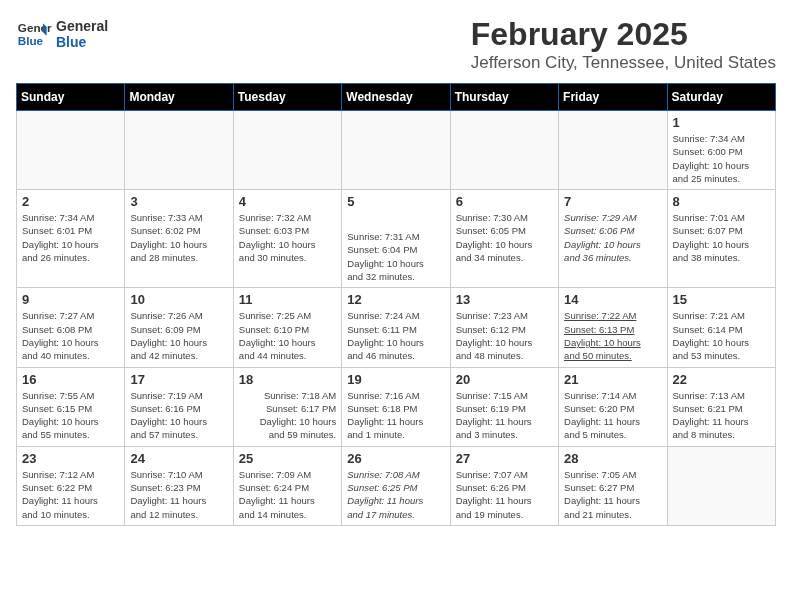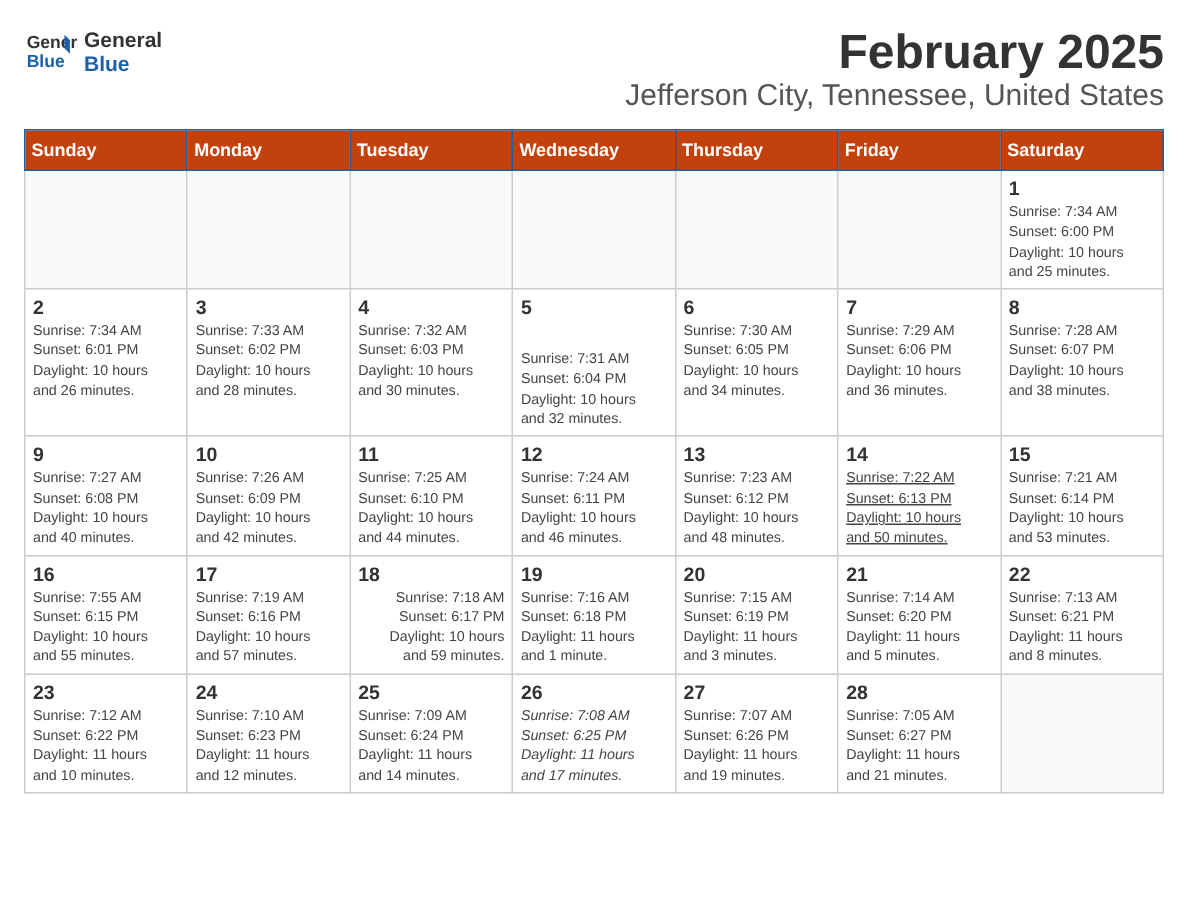--- a/index.html
+++ b/index.html
@@ -19,38 +19,37 @@
     .logo {
       display: flex;
       align-items: center;
       gap: 4px;
     }
     .logo-icon {
       width: 36px;
       height: 36px;
     }
     .title-area {
-      text-align: right;
     }
     .month-title {
       font-size: 32px;
       font-weight: bold;
       color: #333;
     }
     .location-title {
-      font-size: 20px;
+      font-size: 17px;
       color: #555;
     }
     .calendar {
       width: 100%;
       border-collapse: collapse;
       border: 1px solid #ccc;
     }
     .calendar th {
-      background: #c2410c;
+      background: #000000;
       color: #fff;
       font-size: 12px;
       font-weight: bold;
       padding: 6px 4px;
       text-align: left;
       border: 1px solid #1a5fa8;
     }
     .calendar td {
       vertical-align: top;
       border: 1px solid #ccc;
@@ -157,28 +156,28 @@
         </td>
         <td>
           <span class="day-number">6</span>
           <div class="day-info" style="white-space: pre-line;">Sunrise: 7:30 AM
 Sunset: 6:05 PM
 Daylight: 10 hours
 and 34 minutes.</div>
         </td>
         <td>
           <span class="day-number">7</span>
-          <div class="day-info" style="white-space: pre-line;">Sunrise: 7:29 AM
+          <div class="day-info" style="white-space: pre-line; font-style: italic;">Sunrise: 7:29 AM
 Sunset: 6:06 PM
 Daylight: 10 hours
 and 36 minutes.</div>
         </td>
         <td>
           <span class="day-number">8</span>
-          <div class="day-info" style="white-space: pre-line;">Sunrise: 7:28 AM
+          <div class="day-info" style="white-space: pre-line;">Sunrise: 7:01 AM
 Sunset: 6:07 PM
 Daylight: 10 hours
 and 38 minutes.</div>
         </td>
       </tr>
       <tr>
         <td>
           <span class="day-number">9</span>
           <div class="day-info" style="white-space: pre-line;">Sunrise: 7:27 AM
 Sunset: 6:08 PM

